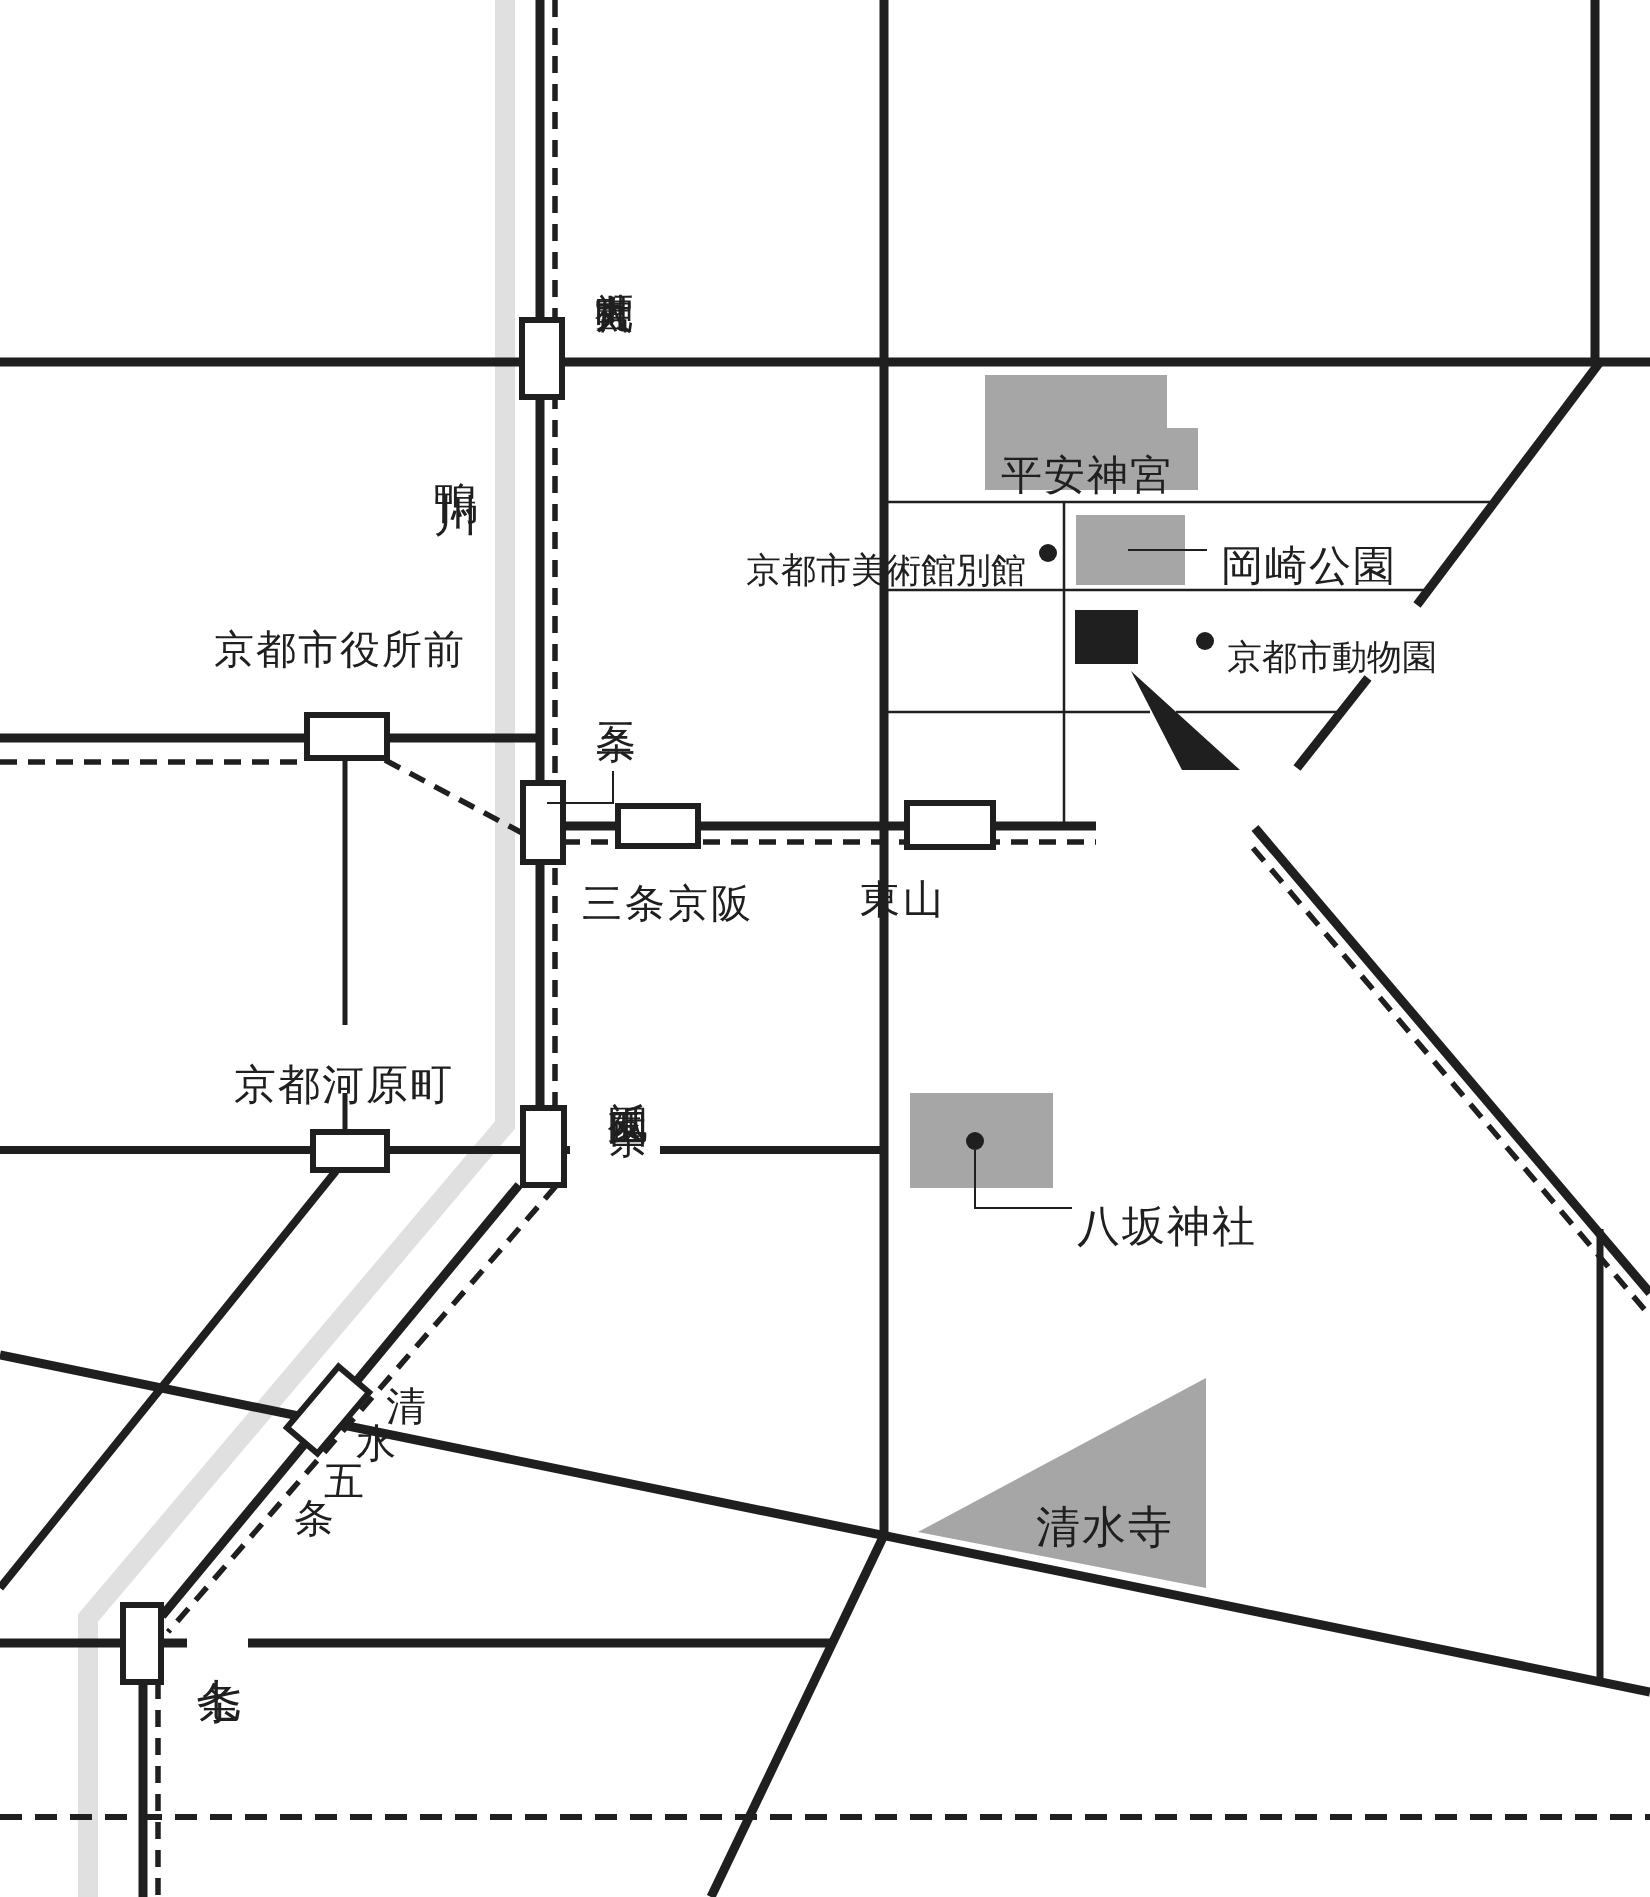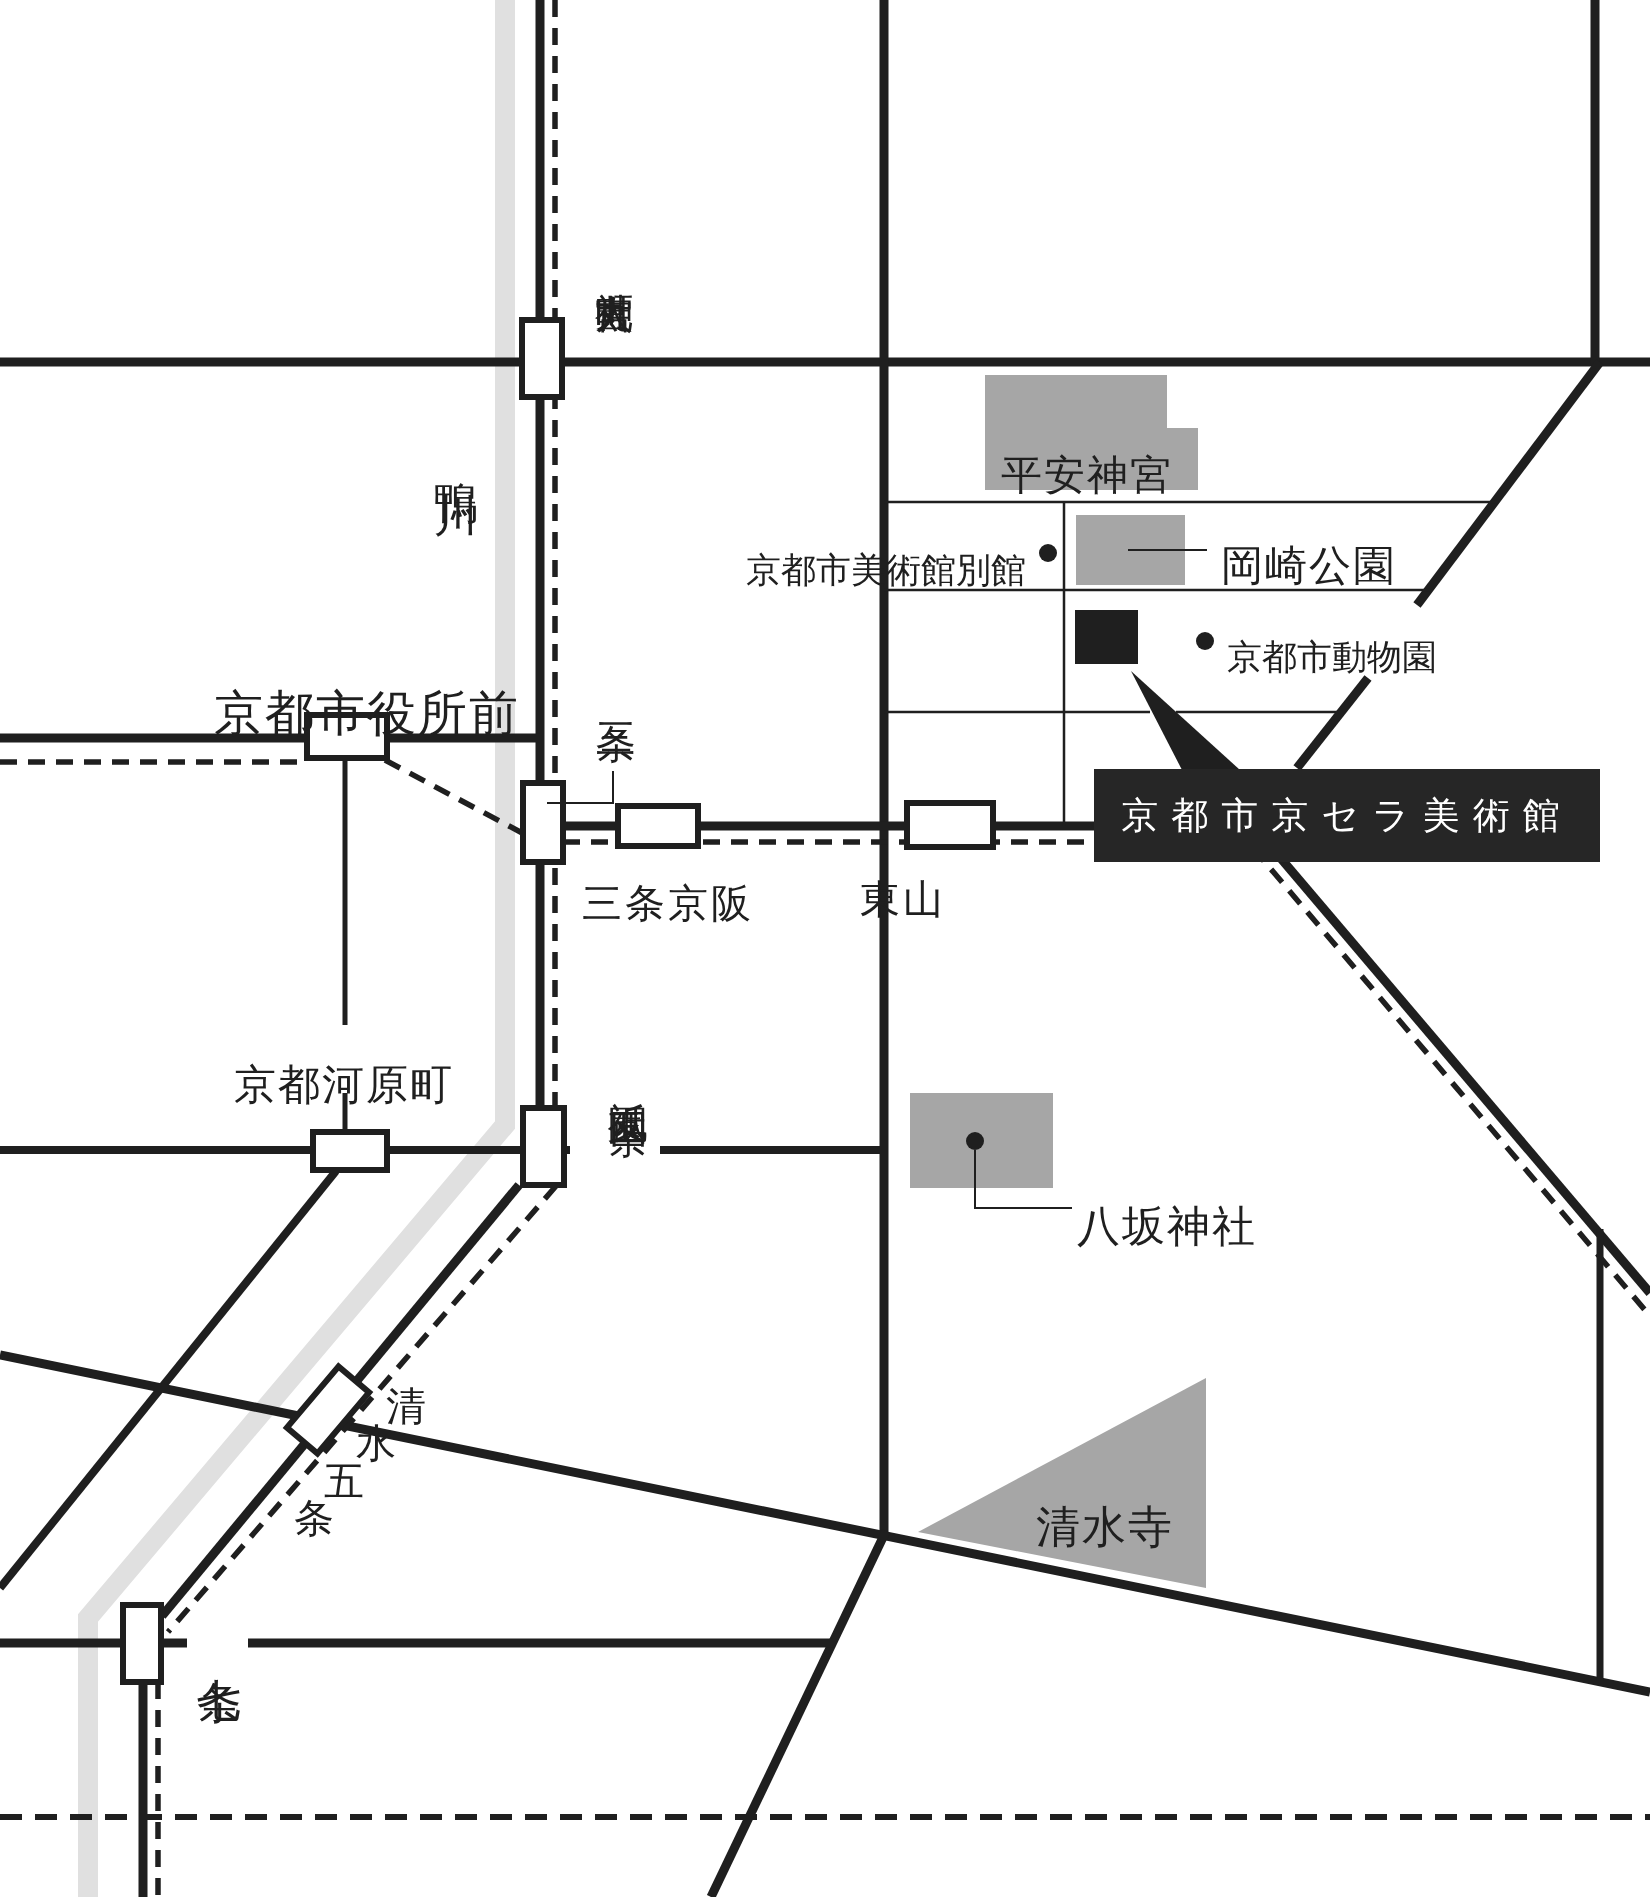--- a/index.html
+++ b/index.html
@@ -83,35 +83,32 @@
   <circle cx="1205" cy="641" r="9" fill="#1f1f1f"></circle>
   <circle cx="975" cy="1141" r="9" fill="#1f1f1f"></circle>
 
   <polyline points="547,803 613,803 613,771" fill="none" stroke="#1f1f1f" stroke-width="2"></polyline>
   <line x1="1128" y1="550" x2="1207" y2="550" stroke="#1f1f1f" stroke-width="2"></line>
   <polyline points="975,1150 975,1208 1072,1208" fill="none" stroke="#1f1f1f" stroke-width="2"></polyline>
 </svg>
 
 <div class="lbl v" style="left:593px;top:246px;font-size:38px;letter-spacing:1px;">神宮丸太町</div>
 <div class="lbl v" style="left:433px;top:432px;font-size:44px;letter-spacing:10px;">鴨川</div>
-<div class="lbl" style="left:214px;top:672px;font-size:49px;letter-spacing:2px;text-align:right;">京都市役所前</div>
+<div class="lbl" style="left:214px;top:612px;font-size:40px;letter-spacing:2px;text-align:right;">京都市役所前</div>
 <div class="lbl v" style="left:594px;top:676px;font-size:40px;letter-spacing:1px;">三条</div>
 <div class="lbl" style="left:582px;top:866px;font-size:40px;letter-spacing:3px;">三条京阪</div>
 <div class="lbl" style="left:860px;top:862px;font-size:40px;letter-spacing:3px;">東山</div>
 <div class="lbl" style="left:1001px;top:437px;font-size:41px;letter-spacing:2px;">平安神宮</div>
 <div class="lbl" style="left:746px;top:536px;font-size:35px;">京都市美術館別館</div>
 <div class="lbl" style="left:1221px;top:527px;font-size:42px;letter-spacing:2px;text-align:right;">岡崎公園</div>
 <div class="lbl" style="left:1227px;top:623px;font-size:35px;text-align:right;">京都市動物園</div>
 <div class="lbl" style="left:234px;top:1046px;font-size:42px;letter-spacing:2px;">京都河原町</div>
 <div class="lbl v" style="left:606px;top:1054px;font-size:40px;letter-spacing:6px;">祇園四条</div>
 <div class="lbl" style="left:1077px;top:1187px;font-size:43px;letter-spacing:2px;">八坂神社</div>
 <span class="chr" style="left:386px;top:1379px;">清</span>
 <span class="chr" style="left:356px;top:1416px;">水</span>
 <span class="chr" style="left:324px;top:1454px;">五</span>
 <span class="chr" style="left:294px;top:1491px;">条</span>
 <div class="lbl v" style="left:196px;top:1627px;font-size:44px;letter-spacing:4px;">七条</div>
 <div class="lbl" style="left:1036px;top:1487px;font-size:44px;letter-spacing:2px;">清水寺</div>
 
-<div class="callout">
-  <span>京都市京セラ美術館</span>
-</div>
 
 </div>
 
 </body></html>

